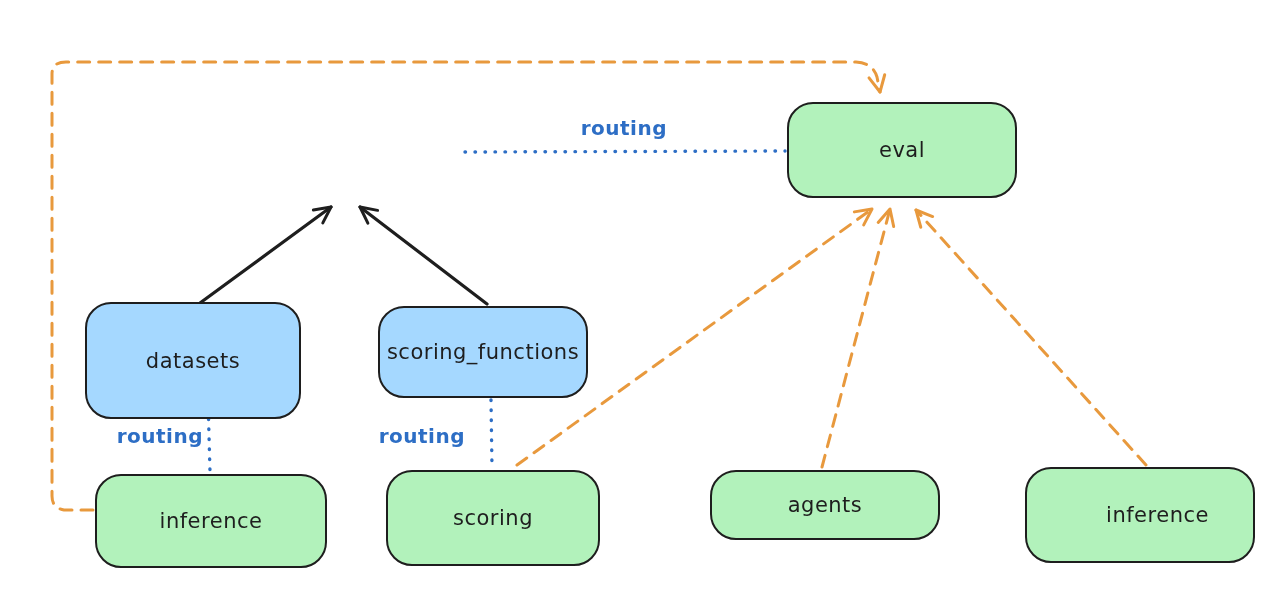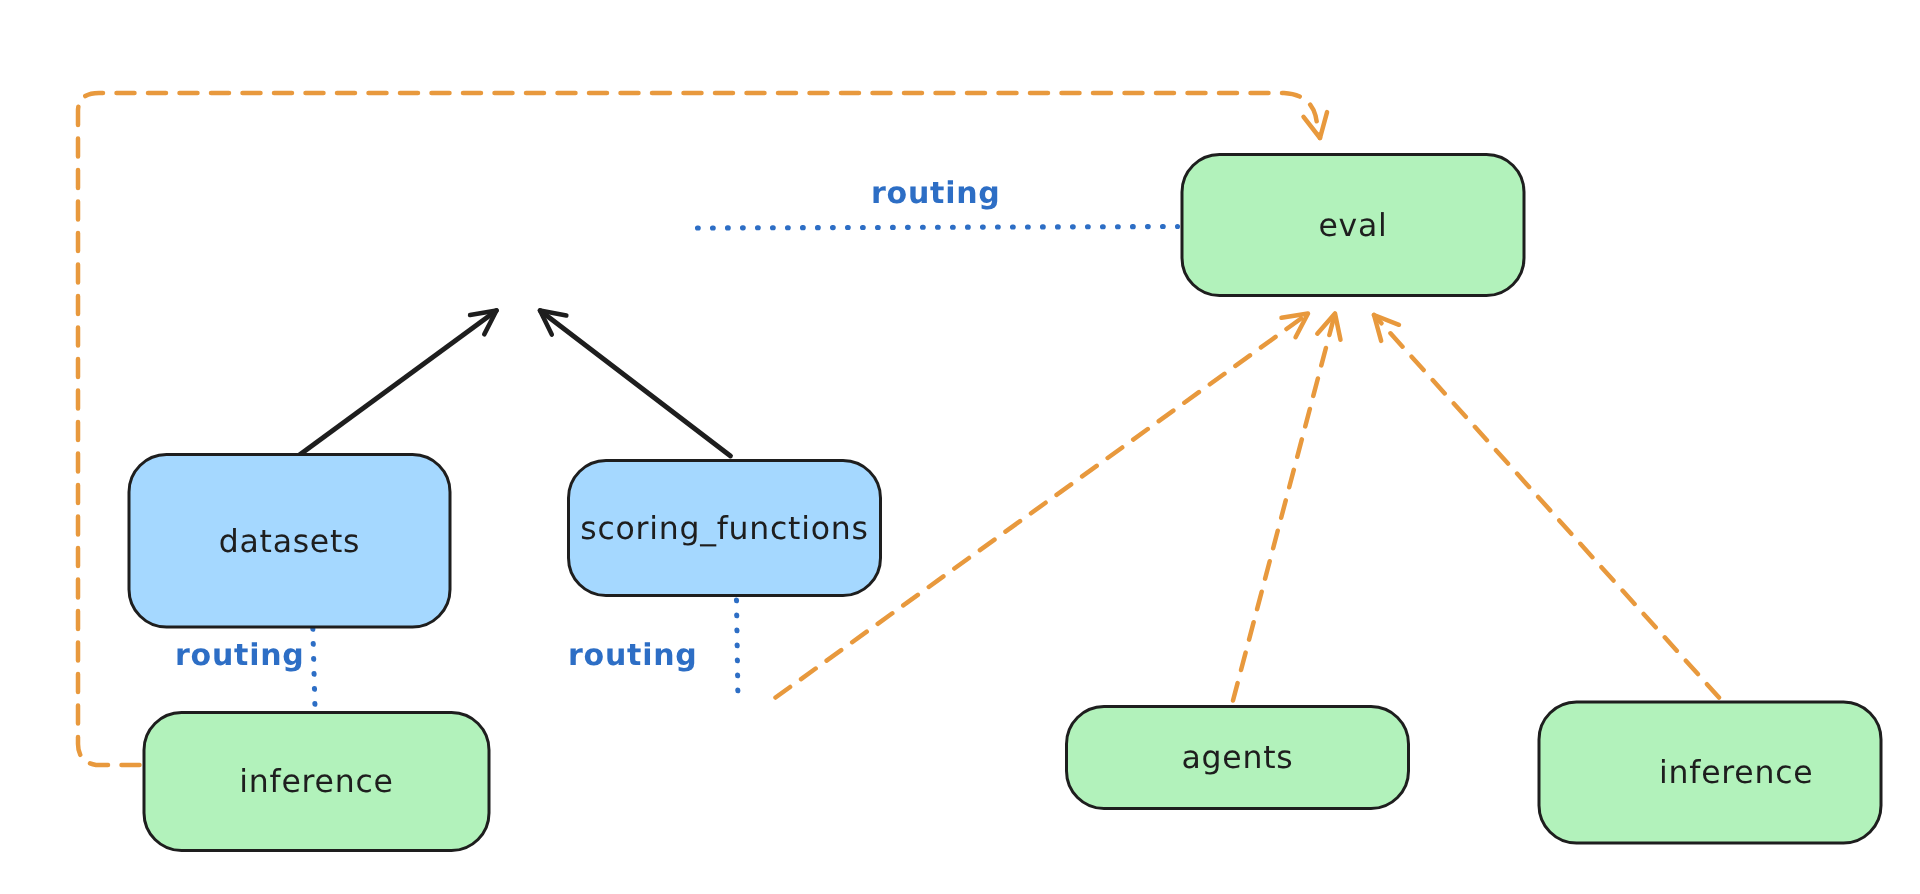--- a/index.html
+++ b/index.html
@@ -97,20 +97,23 @@
   </div>
   <div class="node blue n-datasets">
     <span>datasets</span>
   </div>
   <div class="node blue n-scoring-functions">
     <span>scoring_functions</span>
   </div>
   <div class="node green n-datasetio">
     <span>inference</span>
   </div>
+  <div class="node green n-scoring">
+    <span>scoring</span>
+  </div>
   <div class="node green n-agents">
     <span>agents</span>
   </div>
   <div class="node green n-inference">
     <span>inference</span>
   </div>
 
   <div class="edge-label l-top">routing</div>
   <div class="edge-label l-left">routing</div>
   <div class="edge-label l-mid">routing</div>

